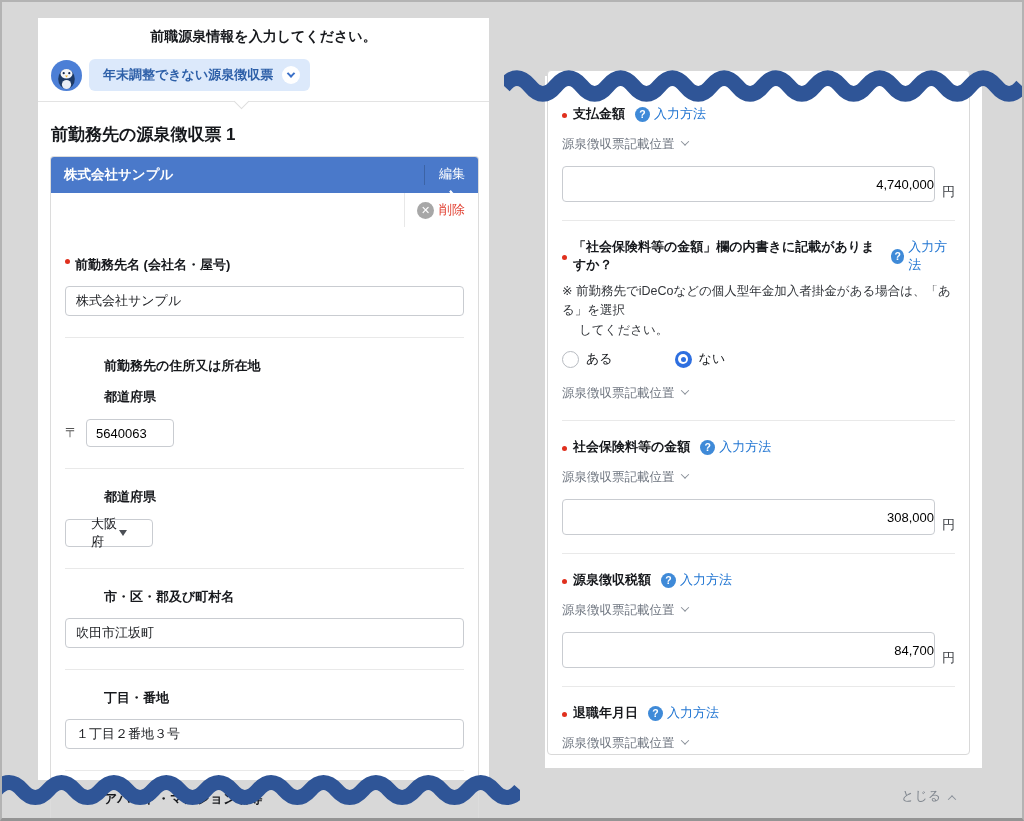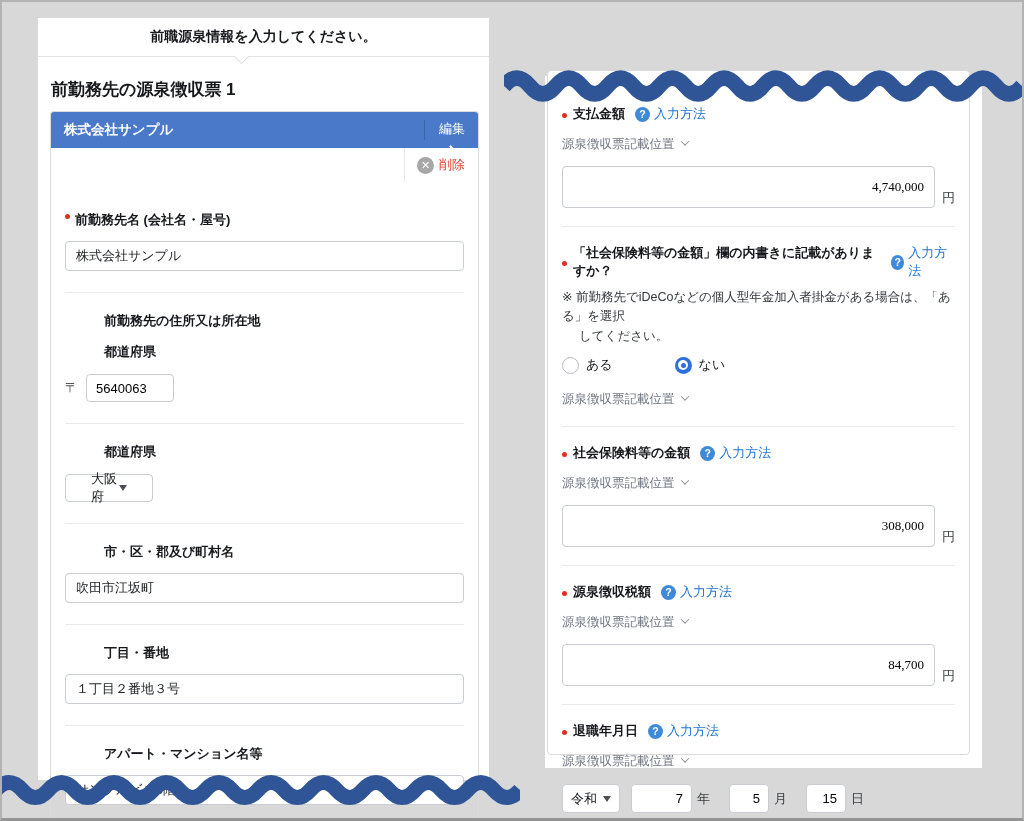--- a/index.html
+++ b/index.html
@@ -78,22 +78,22 @@
   .r-label-row { display:flex; align-items:center; gap:6px; font-size:13px; font-weight:bold; }
   .help { display:flex; align-items:center; gap:4px; margin-left:4px; cursor:pointer; }
   .q-icon { width:15px; height:15px; border-radius:50%; background:#3f8ad8; color:#fff;
             font-size:10.5px; font-weight:bold; display:flex; align-items:center;
             justify-content:center; line-height:1; }
   .help-text { color:#2276d2; font-size:13px; font-weight:normal; }
   .pos-toggle { margin-top:13px; display:flex; align-items:center; gap:7px;
                 color:#6f7680; font-size:12.5px; cursor:pointer; width:fit-content; }
   .pos-toggle .chev { width:6px; height:6px; border-width:1.6px; margin-top:-3px; }
   .amount-row { margin-top:13px; display:flex; align-items:flex-end; gap:7px; }
-  .amount-input { flex:1; height:42px; border:1px solid #c9ccd1; border-radius:4px;
-                  padding:0 10px; font-size:13px; text-align:right; font-family:Liberation Serif, serif; }
+  .amount-input { flex:1; height:36px; border:1px solid #c9ccd1; border-radius:4px;
+                  padding:0 0; font-size:13px; text-align:right; font-family:Liberation Sans, sans-serif; }
   .unit { font-size:13px; color:#3a3d42; padding-bottom:1px; }
   .rdiv { border-top:1px solid #e9e9e9; margin:18px 0 17px 0; }
   .note { margin-top:8px; font-size:12.5px; color:#33363b; line-height:1.55; }
   .note-l2 { padding-left:17px; }
   .radio-row { margin-top:10px; display:flex; align-items:center; font-size:13px; }
   .radio-opt { display:flex; align-items:center; gap:7px; cursor:pointer;text-align:center; }
   .radio { width:17px; height:17px; border-radius:50%; border:1px solid #b7bbc1; background:#fff; position:relative; }
   .radio.checked { border:none; background:#2e6fe0; }
   .radio.checked::after { content:""; position:absolute; inset:3.5px; border-radius:50%; background:#fff; }
   .radio.checked::before { content:""; position:absolute; inset:6px; border-radius:50%; background:#2e6fe0; z-index:1; }
@@ -110,20 +110,37 @@
   .close-btn .chev { width:6px; height:6px; border-width:1.6px; margin-top:3px; }
 </style>
 </head>
 <body>
 
 <div id="screen">
 
   <div id="left-panel" class="panel">
     <div class="lp-title">前職源泉情報を入力してください。</div>
 
+    <div class="avatar-row">
+      <svg class="avatar" viewBox="0 0 31 31">
+        <circle cx="15.5" cy="15.5" r="15.5" fill="#4c7fd6"></circle>
+        <ellipse cx="15.5" cy="19" rx="8.3" ry="10" fill="#1d3a66"></ellipse>
+        <ellipse cx="15.5" cy="24.5" rx="4.6" ry="4.6" fill="#e9eef6"></ellipse>
+        <ellipse cx="15.5" cy="13.8" rx="6" ry="4.8" fill="#f2f5fa"></ellipse>
+        <circle cx="12.7" cy="13.2" r="1.1" fill="#16294a"></circle>
+        <circle cx="18.3" cy="13.2" r="1.1" fill="#16294a"></circle>
+        <polygon points="14,15.4 17,15.4 15.5,17.4" fill="#f1b52e"></polygon>
+      </svg>
+      <div class="bubble">
+        <span>年末調整できない源泉徴収票</span>
+        <span class="bubble-chev">
+            <span class="chev down blue"></span>
+          </span>
+      </div>
+    </div>
 
     <div class="bubble-divider">
       <span class="notch"></span>
     </div>
 
     <div class="section-title">前勤務先の源泉徴収票 1</div>
 
     <div class="company-card">
       <div class="cc-header">
         <span>株式会社サンプル</span>
@@ -277,32 +294,20 @@
         <span class="req-dot"></span>
         <span>退職年月日</span>
         <span class="help">
           <span class="q-icon">?</span>
           <span class="help-text">入力方法</span>
         </span>
       </div>
       <div class="pos-toggle">
         <span>源泉徴収票記載位置</span>
         <span class="chev down"></span>
-      </div>
-      <div class="date-row">
-        <span class="era-select">
-          <span>令和</span>
-          <span class="tri-down"></span>
-        </span>
-        <input class="d-input y" type="text" value="7" style="">
-        <span class="d-unit">年</span>
-        <input class="d-input m" type="text" value="5" style="">
-        <span class="d-unit">月</span>
-        <input class="d-input d" type="text" value="15" style="">
-        <span class="d-unit">日</span>
       </div>
 
       <div class="close-row">
         <span class="close-btn">
           <span>とじる</span>
           <span class="chev up"></span>
         </span>
       </div>
     </div>
   </div>

